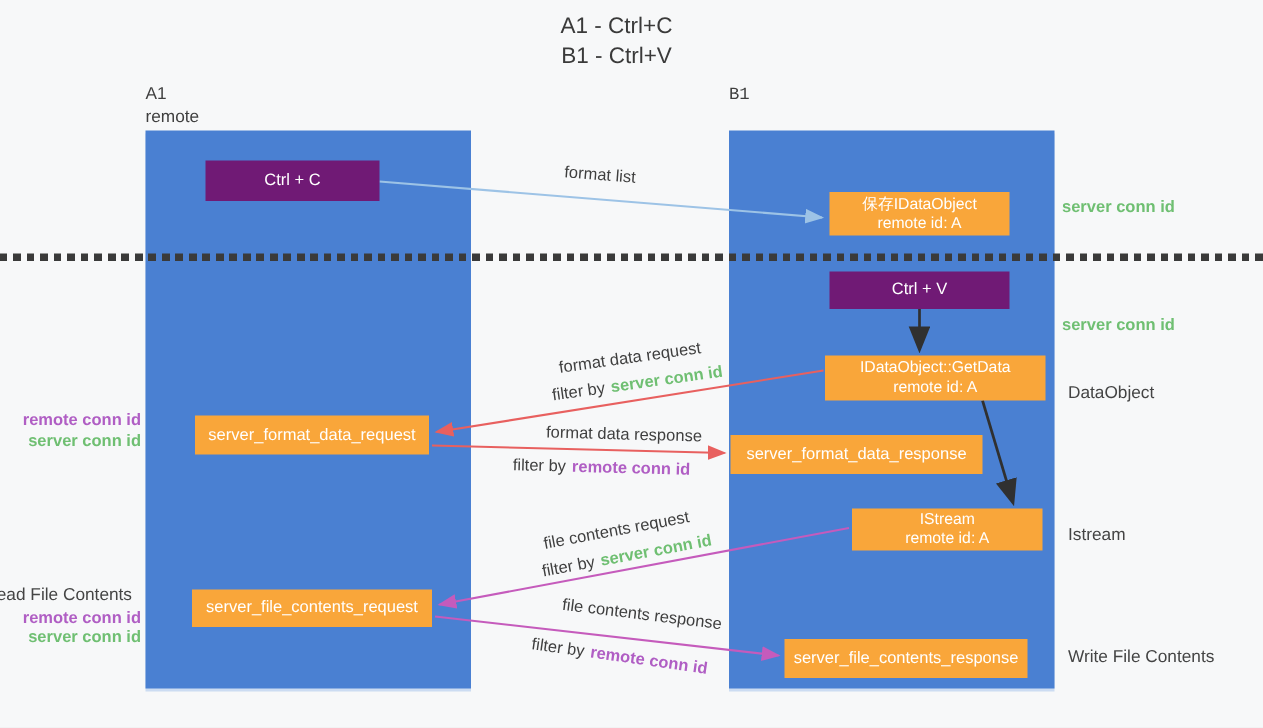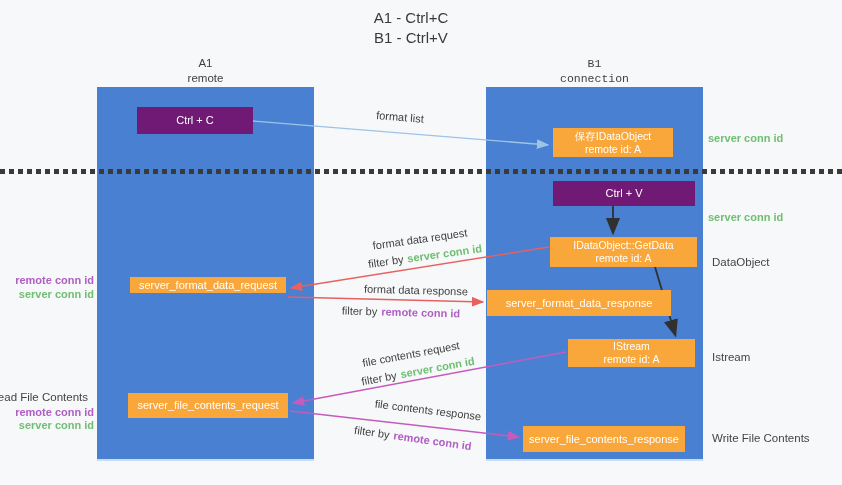--- a/index.html
+++ b/index.html
@@ -4,21 +4,21 @@
 <style>
   * { margin:0; padding:0; box-sizing:border-box; }
   html,body { background:#eee; }
   body { font-family:"Liberation Sans","DejaVu Sans",sans-serif; }
   .canvas {
     position:relative; width:842px; height:485px; background:#f7f8f9;
     overflow:hidden; margin:0 auto;
   }
   .title { position:absolute; top:8px; left:0; width:822px; text-align:center;
     font-size:15px; line-height:20px; color:#3a3a3a; }
-  .ll-header { position:absolute; text-align:center; font-size:11.5px;
+  .ll-header { position:absolute; font-size:11.5px;
     line-height:15px; color:#3f3f3f; width:217px; }
   .lifeline { position:absolute; width:217px; height:372px; background:#4a80d2;
     box-shadow:0 2px 0 #ccdcf2; }
   .dotted { position:absolute; left:0; top:169px; width:842px; height:5px;
     background:repeating-linear-gradient(90deg,#3a3a3a 0 5px,transparent 5px 9px); }
   .overlay { position:absolute; left:0; top:0; z-index:3; pointer-events:none; }
   .node { position:absolute; z-index:4; display:flex; flex-direction:column;
     align-items:center; justify-content:center; color:#fff; font-size:11px;
     line-height:13px; text-align:center; white-space:nowrap; }
   .green  { background:#701a75; }
@@ -42,21 +42,20 @@
     <div>A1 - Ctrl+C</div>
     <div>B1 - Ctrl+V</div>
   </div>
 
   <div class="ll-header" style="left:97px; top:56px;">
     <div>A1</div>
     <div>remote</div>
   </div>
   <div class="ll-header" style="left:486px; top:56px;font-family:Liberation Mono, monospace;">
     <div>B1</div>
-    <div>connection</div>
   </div>
 
   <div class="lifeline" style="left:97px; top:87px;"></div>
   <div class="lifeline" style="left:486px; top:87px;"></div>
 
   <div class="dotted"></div>
 
   <svg class="overlay" width="842" height="485">
     <defs>
       <marker id="m-blue" markerWidth="9" markerHeight="8" refX="8" refY="3.5" orient="auto">
@@ -83,34 +82,34 @@
 
   <div class="node green" style="left:137px; top:107px; width:116px; height:27px;">
     <span>Ctrl + C</span>
   </div>
 
   <div class="node orange" style="left:553px; top:128px; width:120px; height:29px;">
     <span class="sub">保存IDataObject</span>
     <span class="sub">remote id: A</span>
   </div>
 
-  <div class="node green" style="left:553px; top:181px; width:142px; height:25px;">
+  <div class="node green" style="left:553px; top:181px; width:120px; height:25px;">
     <span>Ctrl + V</span>
   </div>
 
   <div class="node orange" style="left:550px; top:237px; width:147px; height:30px;">
     <span class="sub">IDataObject::GetData</span>
     <span class="sub">remote id: A</span>
   </div>
 
-  <div class="node orange" style="left:130px; top:277px; width:156px; height:16px;text-align:center;">
+  <div class="node orange" style="left:130px; top:277px; width:156px; height:26px;text-align:center;">
     <span>server_format_data_request</span>
   </div>
 
-  <div class="node orange" style="left:487px; top:290px; width:184px; height:26px;">
+  <div class="node orange" style="left:487px; top:290px; width:168px; height:26px;">
     <span>server_format_data_response</span>
   </div>
 
   <div class="node orange" style="left:568px; top:339px; width:127px; height:28px;">
     <span class="sub">IStream</span>
     <span class="sub">remote id: A</span>
   </div>
 
   <div class="node orange" style="left:128px; top:393px; width:160px; height:25px;">
     <span>server_file_contents_request</span>

